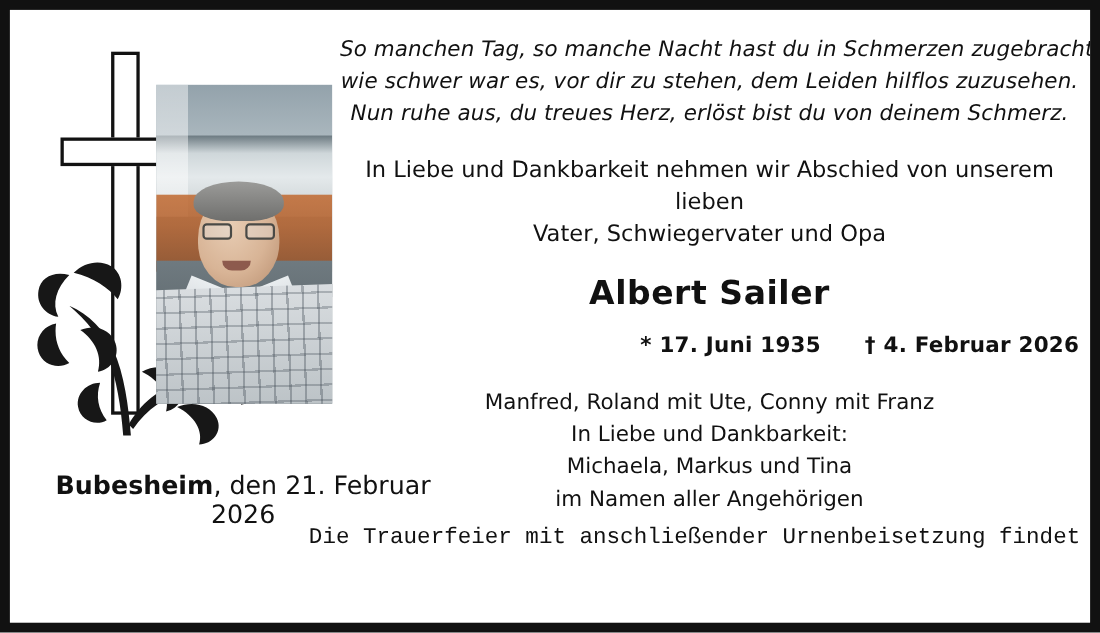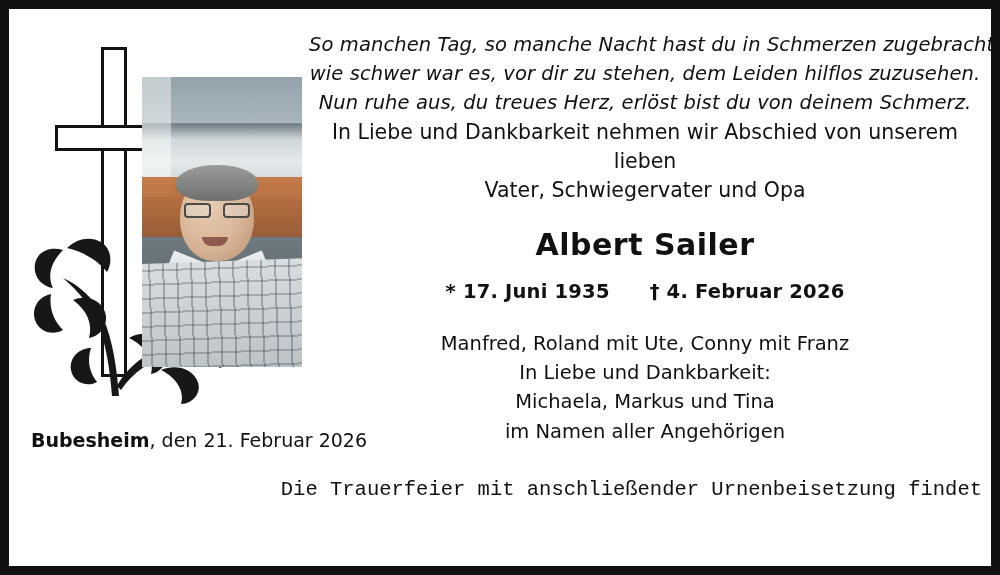--- a/index.html
+++ b/index.html
@@ -167,53 +167,55 @@
 
   .verse {
     font-style: italic;
     font-size: 19.5px;
     line-height: 1.48;
     letter-spacing: .1px;
   }
   .verse div { white-space: nowrap; }
 
   .dedication {
+    margin-top: 22px;
     font-size: 20.5px;
     line-height: 1.42;
   }
 
   .name {
     margin-top: 22px;
     font-size: 30px;
     letter-spacing: .5px;
     font-weight: 700;
   }
 
   .dates {
     margin-top: 18px;
     font-size: 19.5px;
     font-weight: bold;
     letter-spacing: .2px;
+    text-align: right;
   }
   .dates .sym { font-weight: bold; }
   .dates .gap { display: inline-block; width: 26px; }
 
   .family {
     margin-top: 26px;
     font-size: 19.5px;
     line-height: 1.5;
   }
 
   .place {
     position: absolute;
     left: 22px;
     top: 420px;
     width: 380px;
-    font-size: 19px;
-    text-align: left;
+    font-size: 23px;
+    text-align: center;
     color: #111111;
   }
   .place b { font-weight: bold; }
 
   .ceremony {
     position: absolute;
     left: 9px;
     right: 9px;
     top: 466px;
     text-align: right;

